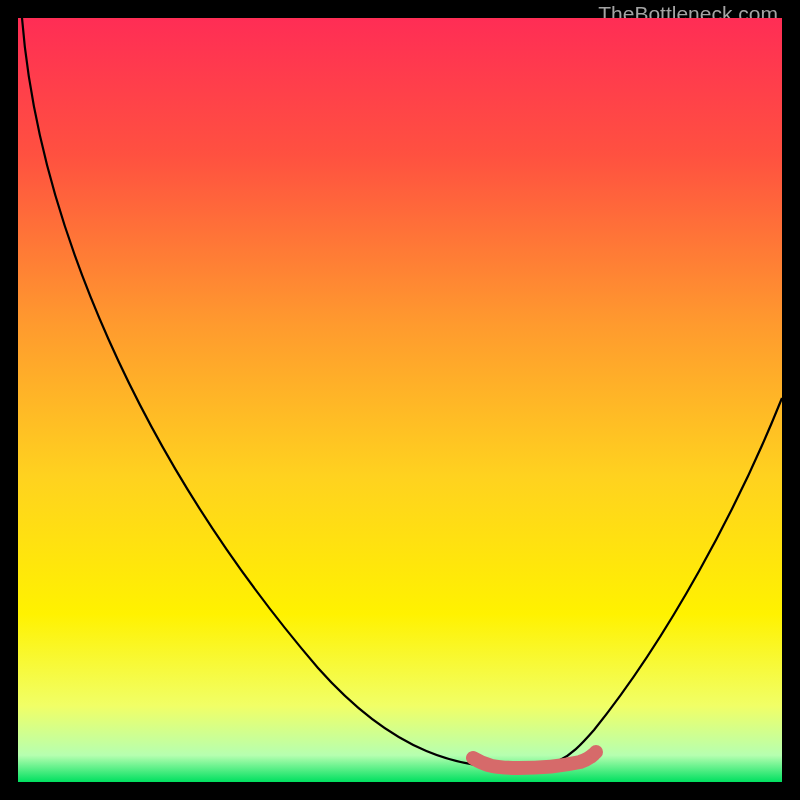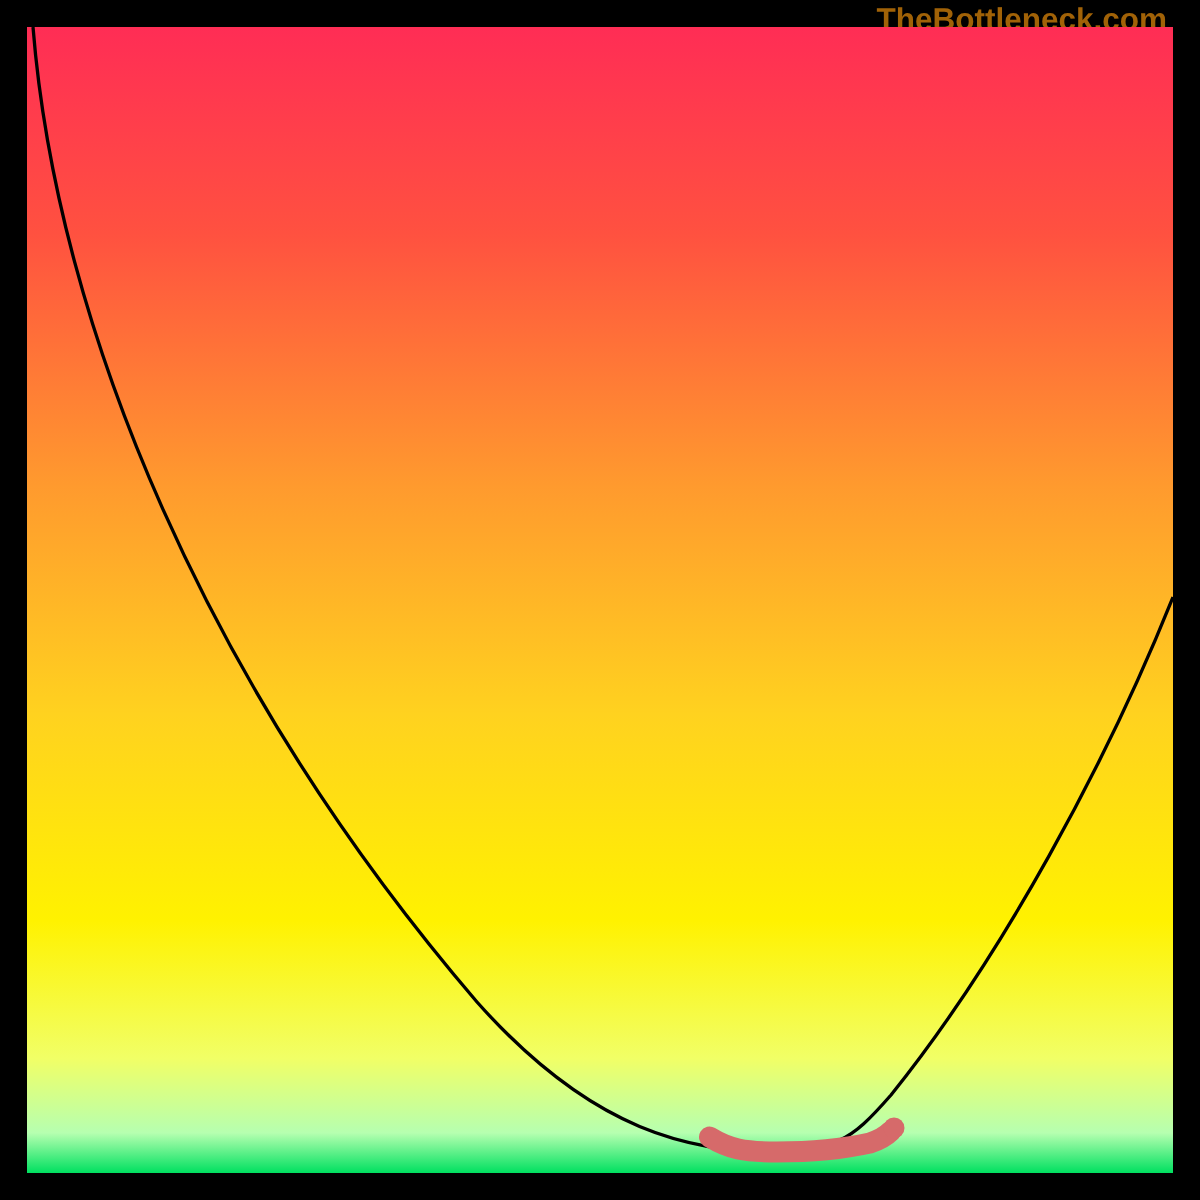--- a/index.html
+++ b/index.html
@@ -23,23 +23,23 @@
     position: absolute;
     left: 0;
     top: 0;
     width: 764px;
     height: 764px;
   }
   .watermark {
     position: absolute;
     top: 2px;
     right: 22px;
-    color: #a16207;
+    color: #a3a3a3;
     font-size: 21px;
-    font-weight: 700;
+    font-weight: 400;
     letter-spacing: 0px;
   }
   svg { display: block; }
 </style>
 </head>
 <body>
 
 <div class="watermark">TheBottleneck.com</div>
 
 <div class="frame">

